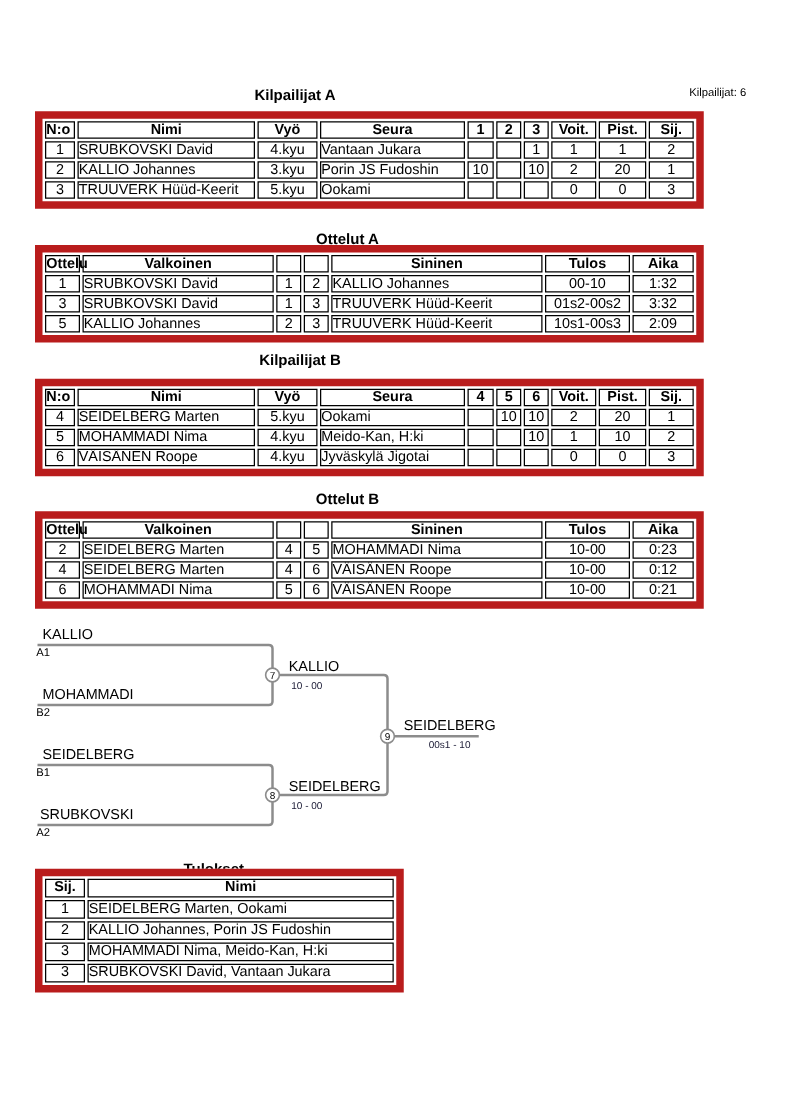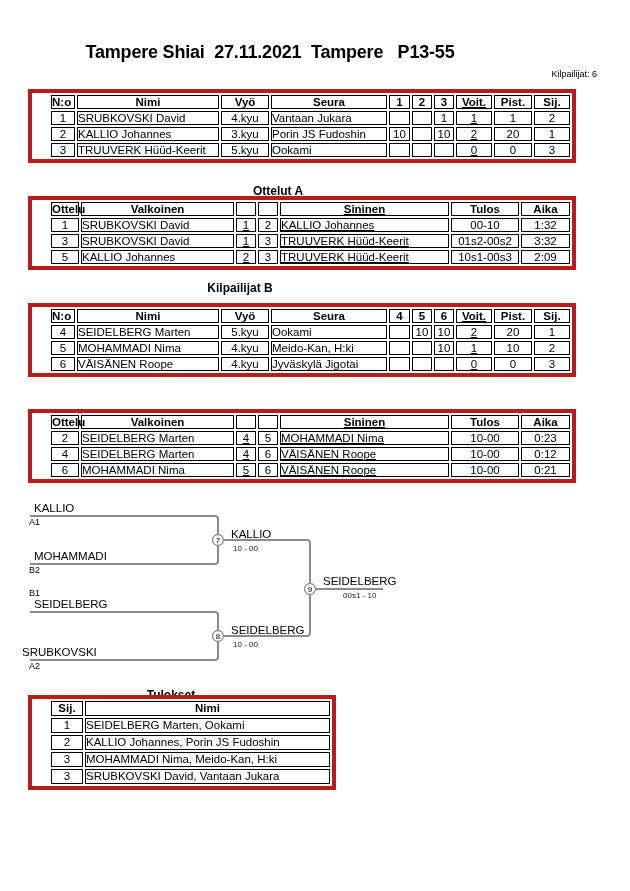--- a/index.html
+++ b/index.html
@@ -3,44 +3,44 @@
 <meta charset="utf-8">
 <style>
   html,body{margin:0;padding:0;background:#fff;}
   #page{position:relative;width:630px;height:891px;background:#fff;overflow:hidden;
         font-family:"Liberation Sans", sans-serif;color:#000;}
   .abs{position:absolute;}
   #main-title{left:0;top:42px;width:540px;text-align:center;font-size:18px;font-weight:bold;
               white-space:pre;letter-spacing:-0.2px;}
   .sec-title{font-size:12px;font-weight:bold;text-align:center;width:300px;}
   #count-label{top:69px;right:33px;font-size:9px;text-align:right;}
-  .tbl{position:absolute;border-collapse:separate;border-spacing:2px;border:4px solid #b91c1c;
-       table-layout:fixed;width:527px;background:#fff;padding-left:17px;}
+  .tbl{position:absolute;border-collapse:separate;border-spacing:2px;border:6px solid #b91c1c;
+       table-layout:fixed;width:527px;background:#fff;}
   .tbl td,.tbl th{border:1px solid #000;height:12px;line-height:12px;font-size:11.5px;
        padding:0;overflow:hidden;white-space:nowrap;font-weight:normal;}
   .tbl th{font-weight:bold;overflow:visible;}
   .c{text-align:center;}
   .l{text-align:left;padding-left:4px;}
-  .gl{border-left-width:3px;text-decoration:underline;}
+  .gl{border-left-width:3px;}
   .res{width:287px;}
   .res td,.res th{height:13px;line-height:13px;}
   .slot-name{font-size:11.5px;line-height:12px;white-space:nowrap;}
   .seed{font-size:9px;line-height:10px;}
   .win-name{font-size:11.5px;line-height:12px;white-space:nowrap;}
   .score{font-size:8px;line-height:10px;color:#20203a;white-space:nowrap;}
   svg text{font-family:"Liberation Sans", sans-serif;}
 </style>
 </head>
 <body>
 
 <div id="page">
 
-  <div id="main-title" class="abs">Tampere Shiai  27.11.2021  Tampere   P13-55</div>
   <div id="count-label" class="abs">Kilpailijat: 6</div>
 
+  <div class="abs sec-title" style="left:86px;top:69px">Kilpailijat A</div>
 
   <table class="tbl" style="left:28px;top:89px">
     <colgroup>
       <col style="width:24px">
         <col style="width:142px">
         <col style="width:48px">
         <col style="width:116px">
       <col style="width:21px">
         <col style="width:20px">
         <col style="width:20px">
@@ -212,20 +212,21 @@
       <td class="c"></td>
       <td class="c"></td>
       <td class="c"></td>
       <td class="c gl">0</td>
       <td class="c">0</td>
       <td class="c">3</td>
     </tr>
   </tbody>
     </table>
 
+  <div class="abs sec-title" style="left:128px;top:392px">Ottelut B</div>
 
   <table class="tbl" style="left:28px;top:409px">
     <colgroup>
       <col style="width:28px">
         <col style="width:153px">
         <col style="width:20px">
         <col style="width:20px">
       <col style="width:169px">
         <col style="width:68px">
         <col style="width:49px">
@@ -288,22 +289,22 @@
       <text x="218" y="639">8</text>
       <text x="310" y="592">9</text>
     </g>
   </svg>
 
   <div class="abs slot-name" style="left:34px;top:502px">KALLIO</div>
   <div class="abs seed" style="left:29px;top:517px">A1</div>
   <div class="abs slot-name" style="left:34px;top:550px">MOHAMMADI</div>
   <div class="abs seed" style="left:29px;top:565px">B2</div>
   <div class="abs slot-name" style="left:34px;top:598px">SEIDELBERG</div>
-  <div class="abs seed" style="left:29px;top:588px">B1</div>
-  <div class="abs slot-name" style="left:22px;top:646px">SRUBKOVSKI</div>
+  <div class="abs seed" style="left:29px;top:613px">B1</div>
+  <div class="abs slot-name" style="left:32px;top:646px">SRUBKOVSKI</div>
   <div class="abs seed" style="left:29px;top:661px">A2</div>
 
   <div class="abs win-name" style="left:231px;top:528px">KALLIO</div>
   <div class="abs score" style="left:233px;top:544px">10 - 00</div>
   <div class="abs win-name" style="left:231px;top:624px">SEIDELBERG</div>
   <div class="abs score" style="left:233px;top:640px">10 - 00</div>
   <div class="abs win-name" style="left:323px;top:575px">SEIDELBERG</div>
   <div class="abs score" style="left:343px;top:591px">00s1 - 10</div>
 
   <div class="abs sec-title" style="left:21px;top:688px">Tulokset</div>

